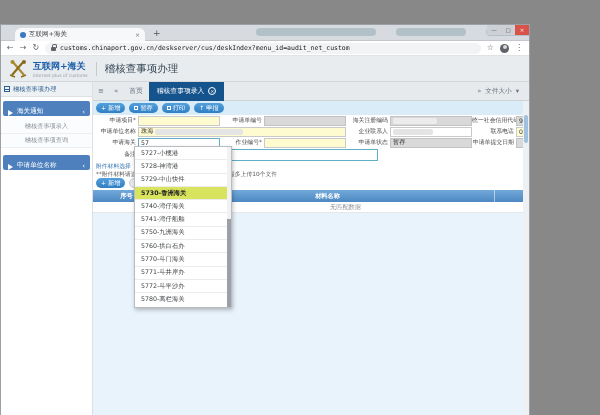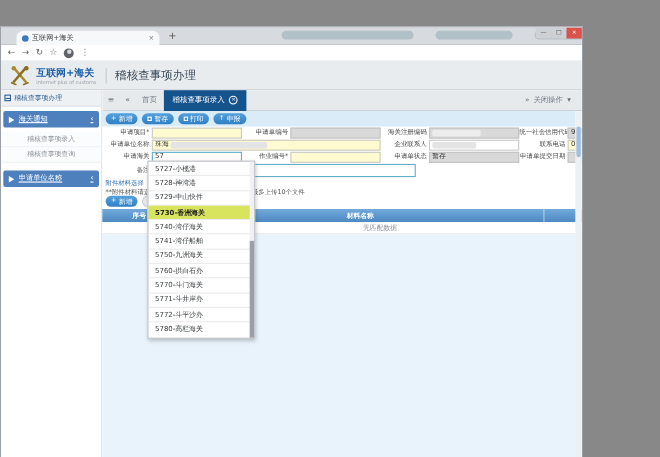--- a/index.html
+++ b/index.html
@@ -52,21 +52,21 @@
   .circ { width:7px; height:7px; border:1px solid #aab4bd; border-radius:50%; }
   .logout { font-size:6.5px; color:#3d7fc1; white-space:nowrap; }
 
   
   .sb { position:absolute; top:57px; left:0; width:92px; bottom:0; background:#fff; border-right:1px solid #dce0e4; }
   .sb-hd { height:15px; background:#eef1f4; border-bottom:1px solid #dde1e5; display:flex;
     align-items:center; gap:3px; padding:0 3px; font-size:6.2px; color:#2e5f92; white-space:nowrap; }
   .sb-hd-ic { width:6px; height:6px; border:1px solid #2e5f92; flex:none; position:relative; }
   .sb-hd-ic::before { content:""; position:absolute; left:0; top:2px; right:0; height:1px; background:#2e5f92; }
   .sb-item { margin:4px 2px 0 2px; height:15px; background:#4d80bd; border-radius:2px; color:#fff;
-    font-size:6.6px; display:flex; align-items:center; padding:0 5px; gap:4px; white-space:nowrap;text-decoration:underline; }
+    font-size:6.6px; display:flex; align-items:flex-end; padding:0 5px; gap:4px; white-space:nowrap; }
   .spk { width:0; height:0; border-top:3px solid transparent; border-bottom:3px solid transparent; border-left:5px solid #fff; flex:none; }
   .chev { margin-left:auto; font-size:7px; line-height:1; }
   .sb-sub { height:14px; background:#fbfcfd; border-bottom:1px solid #edf0f2; font-size:6.2px;
     color:#8b929a; display:flex; align-items:center; justify-content:center; white-space:nowrap; }
 
   
   .main { position:absolute; top:57px; left:92px; right:0; bottom:0; background:#fff; }
   .tb { position:absolute; top:0; left:0; right:0; height:19px; background:#e7eaed;
     border-bottom:1px solid #cdd2d6; display:flex; align-items:center; font-size:7px; color:#6a7480; }
   .tb-ic { margin:0 5px; line-height:1; }
@@ -146,20 +146,24 @@
       <span class="winbtn">—</span>
       <span class="winbtn">□</span>
       <span class="winbtn close">×</span>
     </div>
   </div>
 
   <div class="addr">
     <span class="navic">←</span>
     <span class="navic">→</span>
     <span class="navic">↻</span>
+    <div class="urlpill">
+      <span class="lock"></span>
+      <span class="url">customs.chinaport.gov.cn/deskserver/cus/deskIndex?menu_id=audit_net_custom</span>
+    </div>
     <span class="navic">☆</span>
     <span class="avatar"></span>
     <span class="navic">⋮</span>
   </div>
 
   <div class="hdr">
     <svg class="logo" width="20" height="18" viewBox="0 0 20 18">
       <path d="M3 1 L15 15" stroke="#a98a2e" stroke-width="2.2" fill="none"></path>
       <path d="M15 1 L3 15" stroke="#8a6d1f" stroke-width="2.2" fill="none"></path>
       <circle cx="3.5" cy="2" r="2" fill="#a98a2e"></circle>
@@ -202,21 +206,21 @@
     <div class="tb">
       <span class="tb-ic">≡</span>
       <span class="tb-ic">«</span>
       <span class="home-tab">首页</span>
       <div class="act-tab">
         <span>稽核查事项录入</span>
         <span class="tab-x">×</span>
       </div>
       <div class="tb-right">
         <span>»</span>
-        <span>关闭操作</span>
+        <span>文件大小</span>
         <span>▾</span>
       </div>
     </div>
 
     <div class="tlb">
       <div class="btn">
         <span class="bi">+</span>
         <span>新增</span>
       </div>
       <div class="btn">

